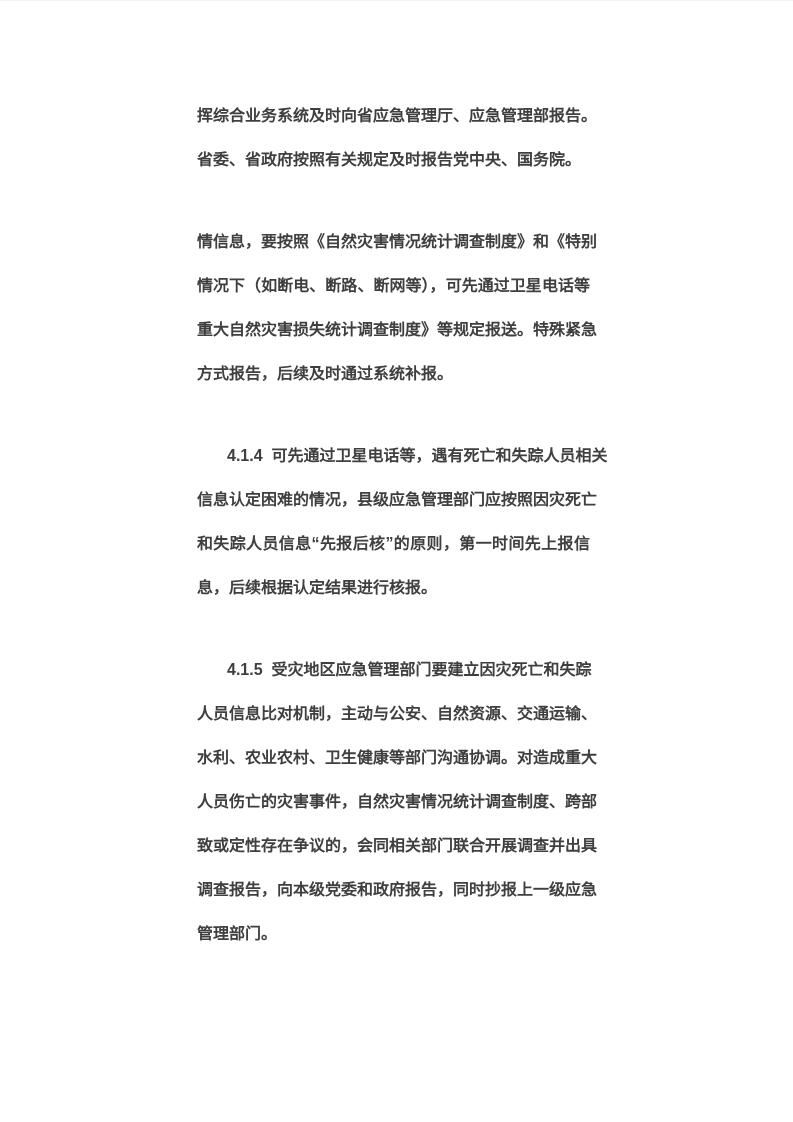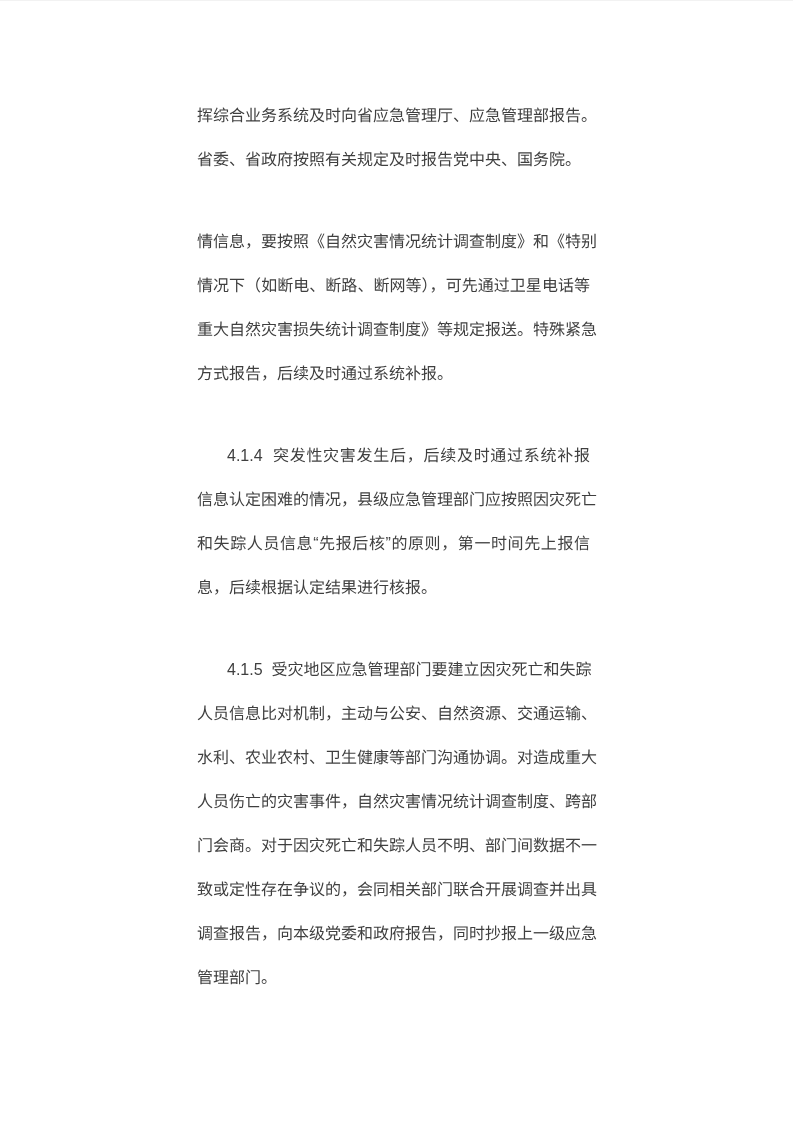--- a/index.html
+++ b/index.html
@@ -13,20 +13,21 @@
     width: 793px;
     height: 1122px;
     background: #ffffff;
     box-sizing: border-box;
     padding: 93px 192px 0 197px;
     overflow: hidden;
     border-top: 1px solid #f2f2f2;
   }
   .para {
     margin: 0 11px 38px 0;
+    font-weight: bold;
   }
   .line {
     font-family: "Liberation Sans", "DejaVu Sans", sans-serif;
     font-size: 16px;
     line-height: 44px;
     color: #3f3f3f;
     white-space: pre;
     text-align: justify;
     text-align-last: justify;
     -webkit-font-smoothing: antialiased;
@@ -48,29 +49,28 @@
         <div class="line">挥综合业务系统及时向省应急管理厅、应急管理部报告。</div>
         <div class="line last">省委、省政府按照有关规定及时报告党中央、国务院。</div>
       </div>
       <div class="para">
         <div class="line">情信息，要按照《自然灾害情况统计调查制度》和《特别</div>
         <div class="line">情况下（如断电、断路、断网等），可先通过卫星电话等</div>
         <div class="line">重大自然灾害损失统计调查制度》等规定报送。特殊紧急</div>
         <div class="line last">方式报告，后续及时通过系统补报。</div>
       </div>
       <div class="para">
-        <div class="line indent">4.1.4  突发性灾害发生后，后续及时通过系统补报</div>
+        <div class="line indent">4.1.4  可先通过卫星电话等，遇有死亡和失踪人员相关</div>
         <div class="line">信息认定困难的情况，县级应急管理部门应按照因灾死亡</div>
         <div class="line">和失踪人员信息“先报后核”的原则，第一时间先上报信</div>
         <div class="line last">息，后续根据认定结果进行核报。</div>
       </div>
       <div class="para">
         <div class="line indent">4.1.5  受灾地区应急管理部门要建立因灾死亡和失踪</div>
         <div class="line">人员信息比对机制，主动与公安、自然资源、交通运输、</div>
         <div class="line">水利、农业农村、卫生健康等部门沟通协调。对造成重大</div>
         <div class="line">人员伤亡的灾害事件，自然灾害情况统计调查制度、跨部</div>
-        <div class="line">门会商。对于因灾死亡和失踪人员不明、部门间数据不一</div>
         <div class="line">致或定性存在争议的，会同相关部门联合开展调查并出具</div>
         <div class="line">调查报告，向本级党委和政府报告，同时抄报上一级应急</div>
         <div class="line last">管理部门。</div>
       </div>
     </article>
 </main>
 
 </body></html>

